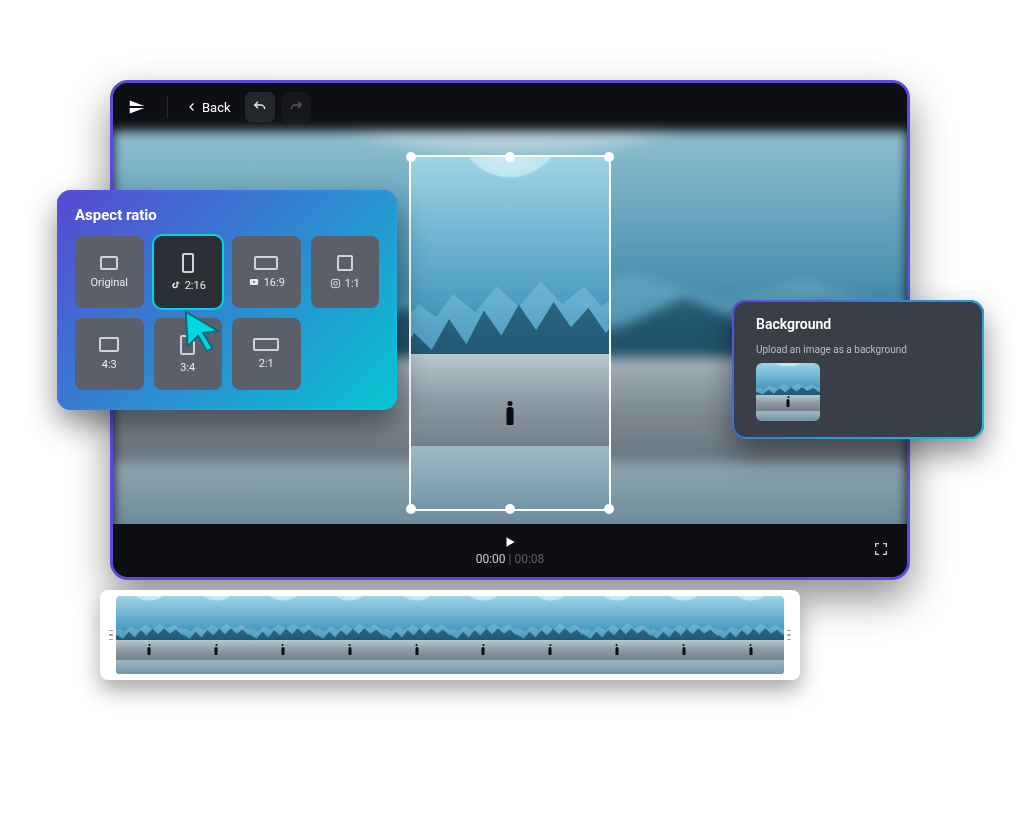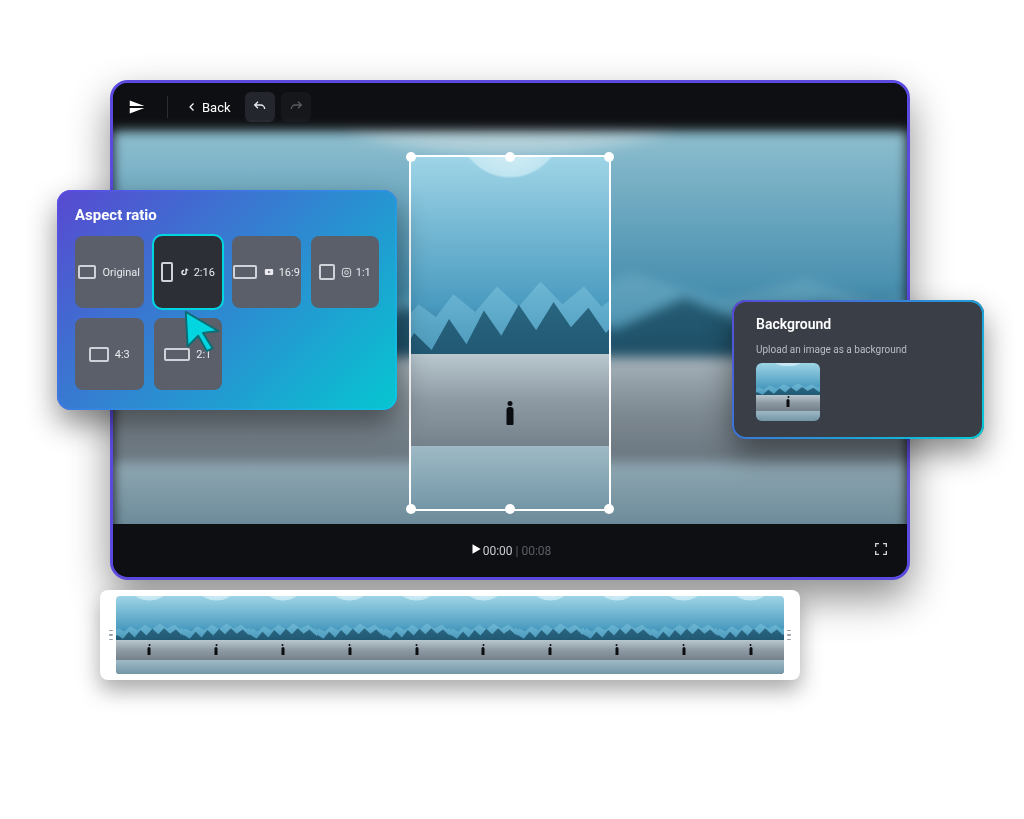--- a/index.html
+++ b/index.html
@@ -50,21 +50,21 @@
   .crop-frame{
     position:relative;width:198px;height:352px;outline:2px solid #fff;z-index:2;
   }
   .crop-frame .inner{position:absolute;inset:0;}
   .handle{position:absolute;width:10px;height:10px;background:#fff;border-radius:50%}
   .h-tl{left:-5px;top:-5px}.h-tr{right:-5px;top:-5px}.h-bl{left:-5px;bottom:-5px}.h-br{right:-5px;bottom:-5px}
   .h-t{left:calc(50% - 5px);top:-5px}.h-b{left:calc(50% - 5px);bottom:-5px}
 
   .playbar{
     position:absolute;left:0;right:0;bottom:0;height:53px;background:#0e0f12;
-    display:flex;align-items:center;justify-content:center;font-size:12px;color:var(--muted);
+    display:flex;align-items:center;justify-content:center;font-size:12px;color:var(--muted);flex-direction:column;
   }
   .play-icon{cursor:pointer}
   .time .dur{color:#5a5e66}
   .fs-icon{position:absolute;right:18px;cursor:pointer}
 
   
   .aspect-panel{
     position:absolute;left:45px;top:190px;width:340px;
     background:var(--panel);border-radius:14px;border:2px solid var(--purple);
     box-shadow:0 0 0 1px rgba(0,213,224,.35) inset,0 14px 30px rgba(0,0,0,.45);
@@ -73,21 +73,21 @@
   .aspect-panel::after{ 
     content:"";position:absolute;inset:-2px;border-radius:14px;pointer-events:none;
     background:linear-gradient(135deg,rgba(91,74,224,.9),rgba(0,213,224,.9));
     z-index:-1;
   }
   .aspect-panel .inner-bg{position:absolute;inset:0;background:var(--panel);border-radius:12px;z-index:-1}
   .panel-title{font-size:15px;font-weight:700;margin-bottom:12px}
   .ratio-grid{display:grid;grid-template-columns:repeat(4,1fr);gap:10px}
   .ratio-tile{
     background:var(--tile);border-radius:8px;height:72px;
-    display:flex;flex-direction:row;align-items:center;justify-content:center;gap:6px;
+    display:flex;flex-direction:column;align-items:center;justify-content:center;gap:6px;
     font-size:12px;cursor:pointer;position:relative;
   }
   .ratio-tile.selected{background:var(--panel-2);outline:2px solid var(--accent)}
   .ratio-shape{border:2px solid #cfd3d9;border-radius:2px}
   .rs-orig{width:18px;height:14px}
   .rs-916{width:12px;height:20px}
   .rs-169{width:24px;height:14px}
   .rs-11{width:16px;height:16px}
   .rs-43{width:20px;height:15px}
   .rs-34{width:15px;height:20px}
@@ -291,20 +291,26 @@
         </span>
       </div>
 
       <div class="ratio-tile">
         <span class="ratio-shape rs-43"></span>
         <span class="ratio-label">
             <span>4:3</span>
           </span>
       </div>
 
+      <div class="ratio-tile">
+        <span class="ratio-shape rs-34"></span>
+        <span class="ratio-label">
+            <span>3:4</span>
+          </span>
+      </div>
 
       <div class="ratio-tile">
         <span class="ratio-shape rs-21"></span>
         <span class="ratio-label">
             <span>2:1</span>
           </span>
       </div>
 
     </div>
   </div>

